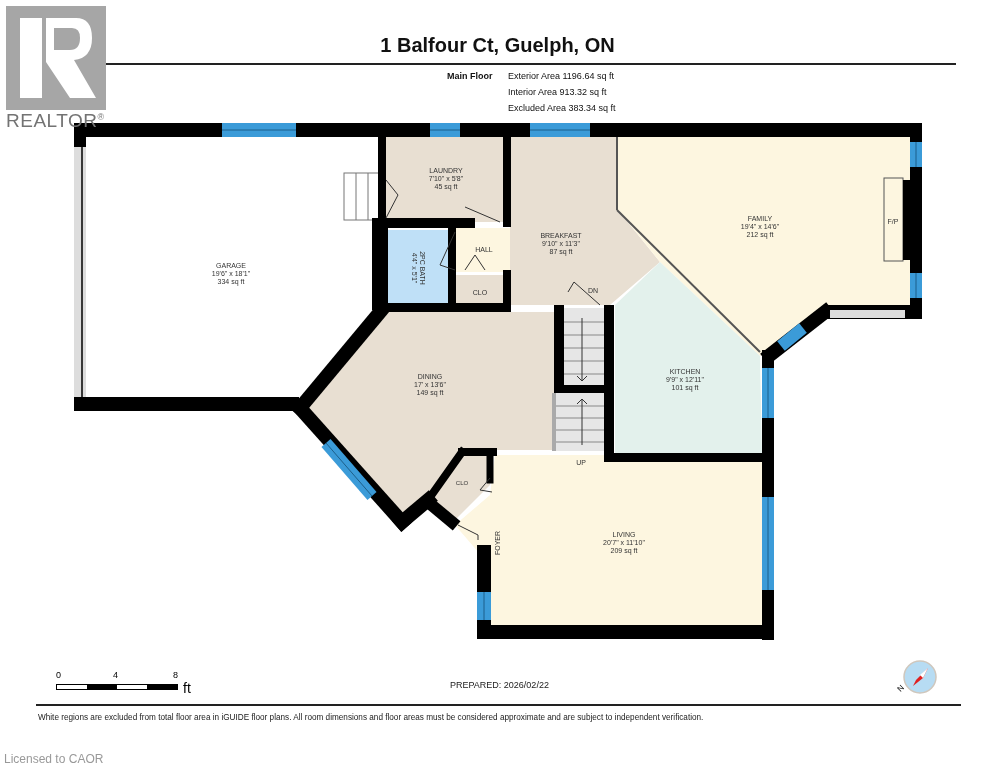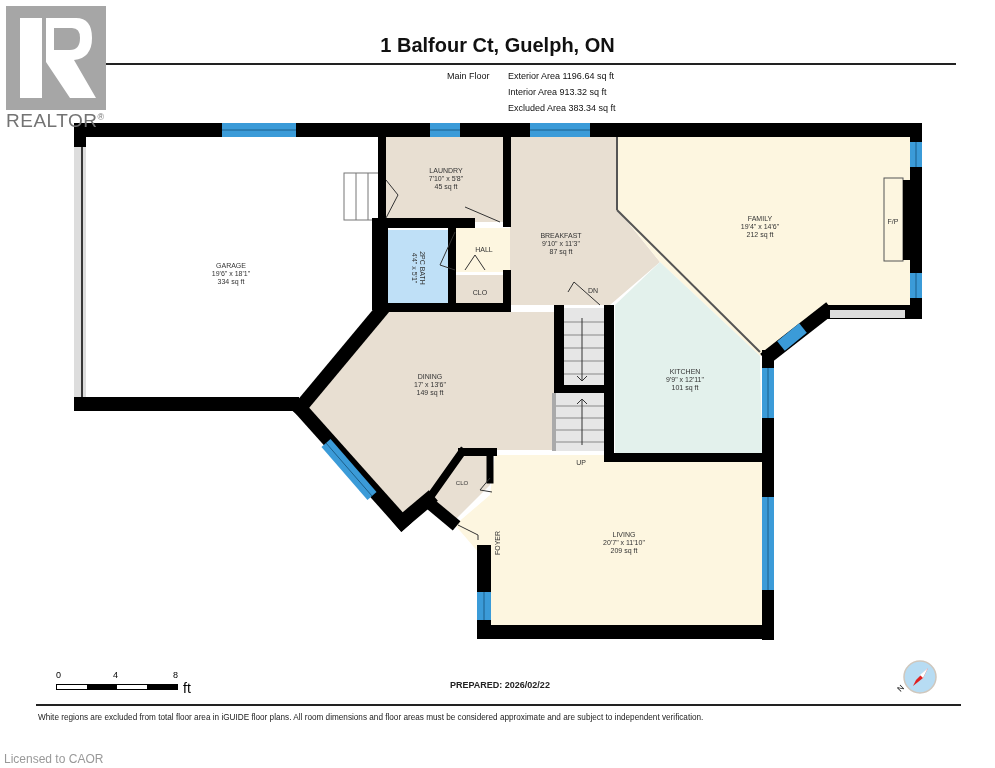--- a/index.html
+++ b/index.html
@@ -1,25 +1,25 @@
 <!DOCTYPE html>
 <html><head>
 <meta charset="utf-8">
 <style>
   html, body { margin: 0; padding: 0; background: #ffffff; }
   body { width: 995px; height: 768px; position: relative; overflow: hidden; font-family: "Liberation Sans", sans-serif; }
   .abs { position: absolute; }
   #title { left: 0; width: 995px; top: 34px; text-align: center; font-size: 20px; font-weight: bold; color: #111; }
   #title-rule { left: 36px; top: 63px; width: 920px; height: 2px; background: #222; }
-  #floor-label { left: 447px; top: 71px; font-size: 9px; font-weight: normal; color: #111; }
+  #floor-label { left: 447px; top: 71px; font-size: 9px; font-weight: bold; color: #111; }
   .area-line { left: 508px; font-size: 9px; color: #111; }
   #plan { left: 0; top: 0; }
   .room-label { font-family: "Liberation Sans", sans-serif; fill: #333; text-anchor: middle; }
   #scale { left: 56px; top: 670px; }
-  #prepared { left: 450px; top: 680px; font-size: 9px; color: #222; font-weight: bold; }
+  #prepared { left: 450px; top: 680px; font-size: 9px; color: #222; }
   #footer-rule { left: 36px; top: 704px; width: 925px; height: 2px; background: #222; }
   #disclaimer { left: 38px; top: 713px; font-size: 8.2px; color: #222; text-align: right; }
   #licensed { left: 4px; top: 752px; font-size: 12px; color: #999; }
   #realtor-logo { left: 6px; top: 6px; }
   #compass { left: 898px; top: 660px; }
 </style>
 </head>
 <body>
 
 <div id="title" class="abs">1 Balfour Ct, Guelph, ON</div>

